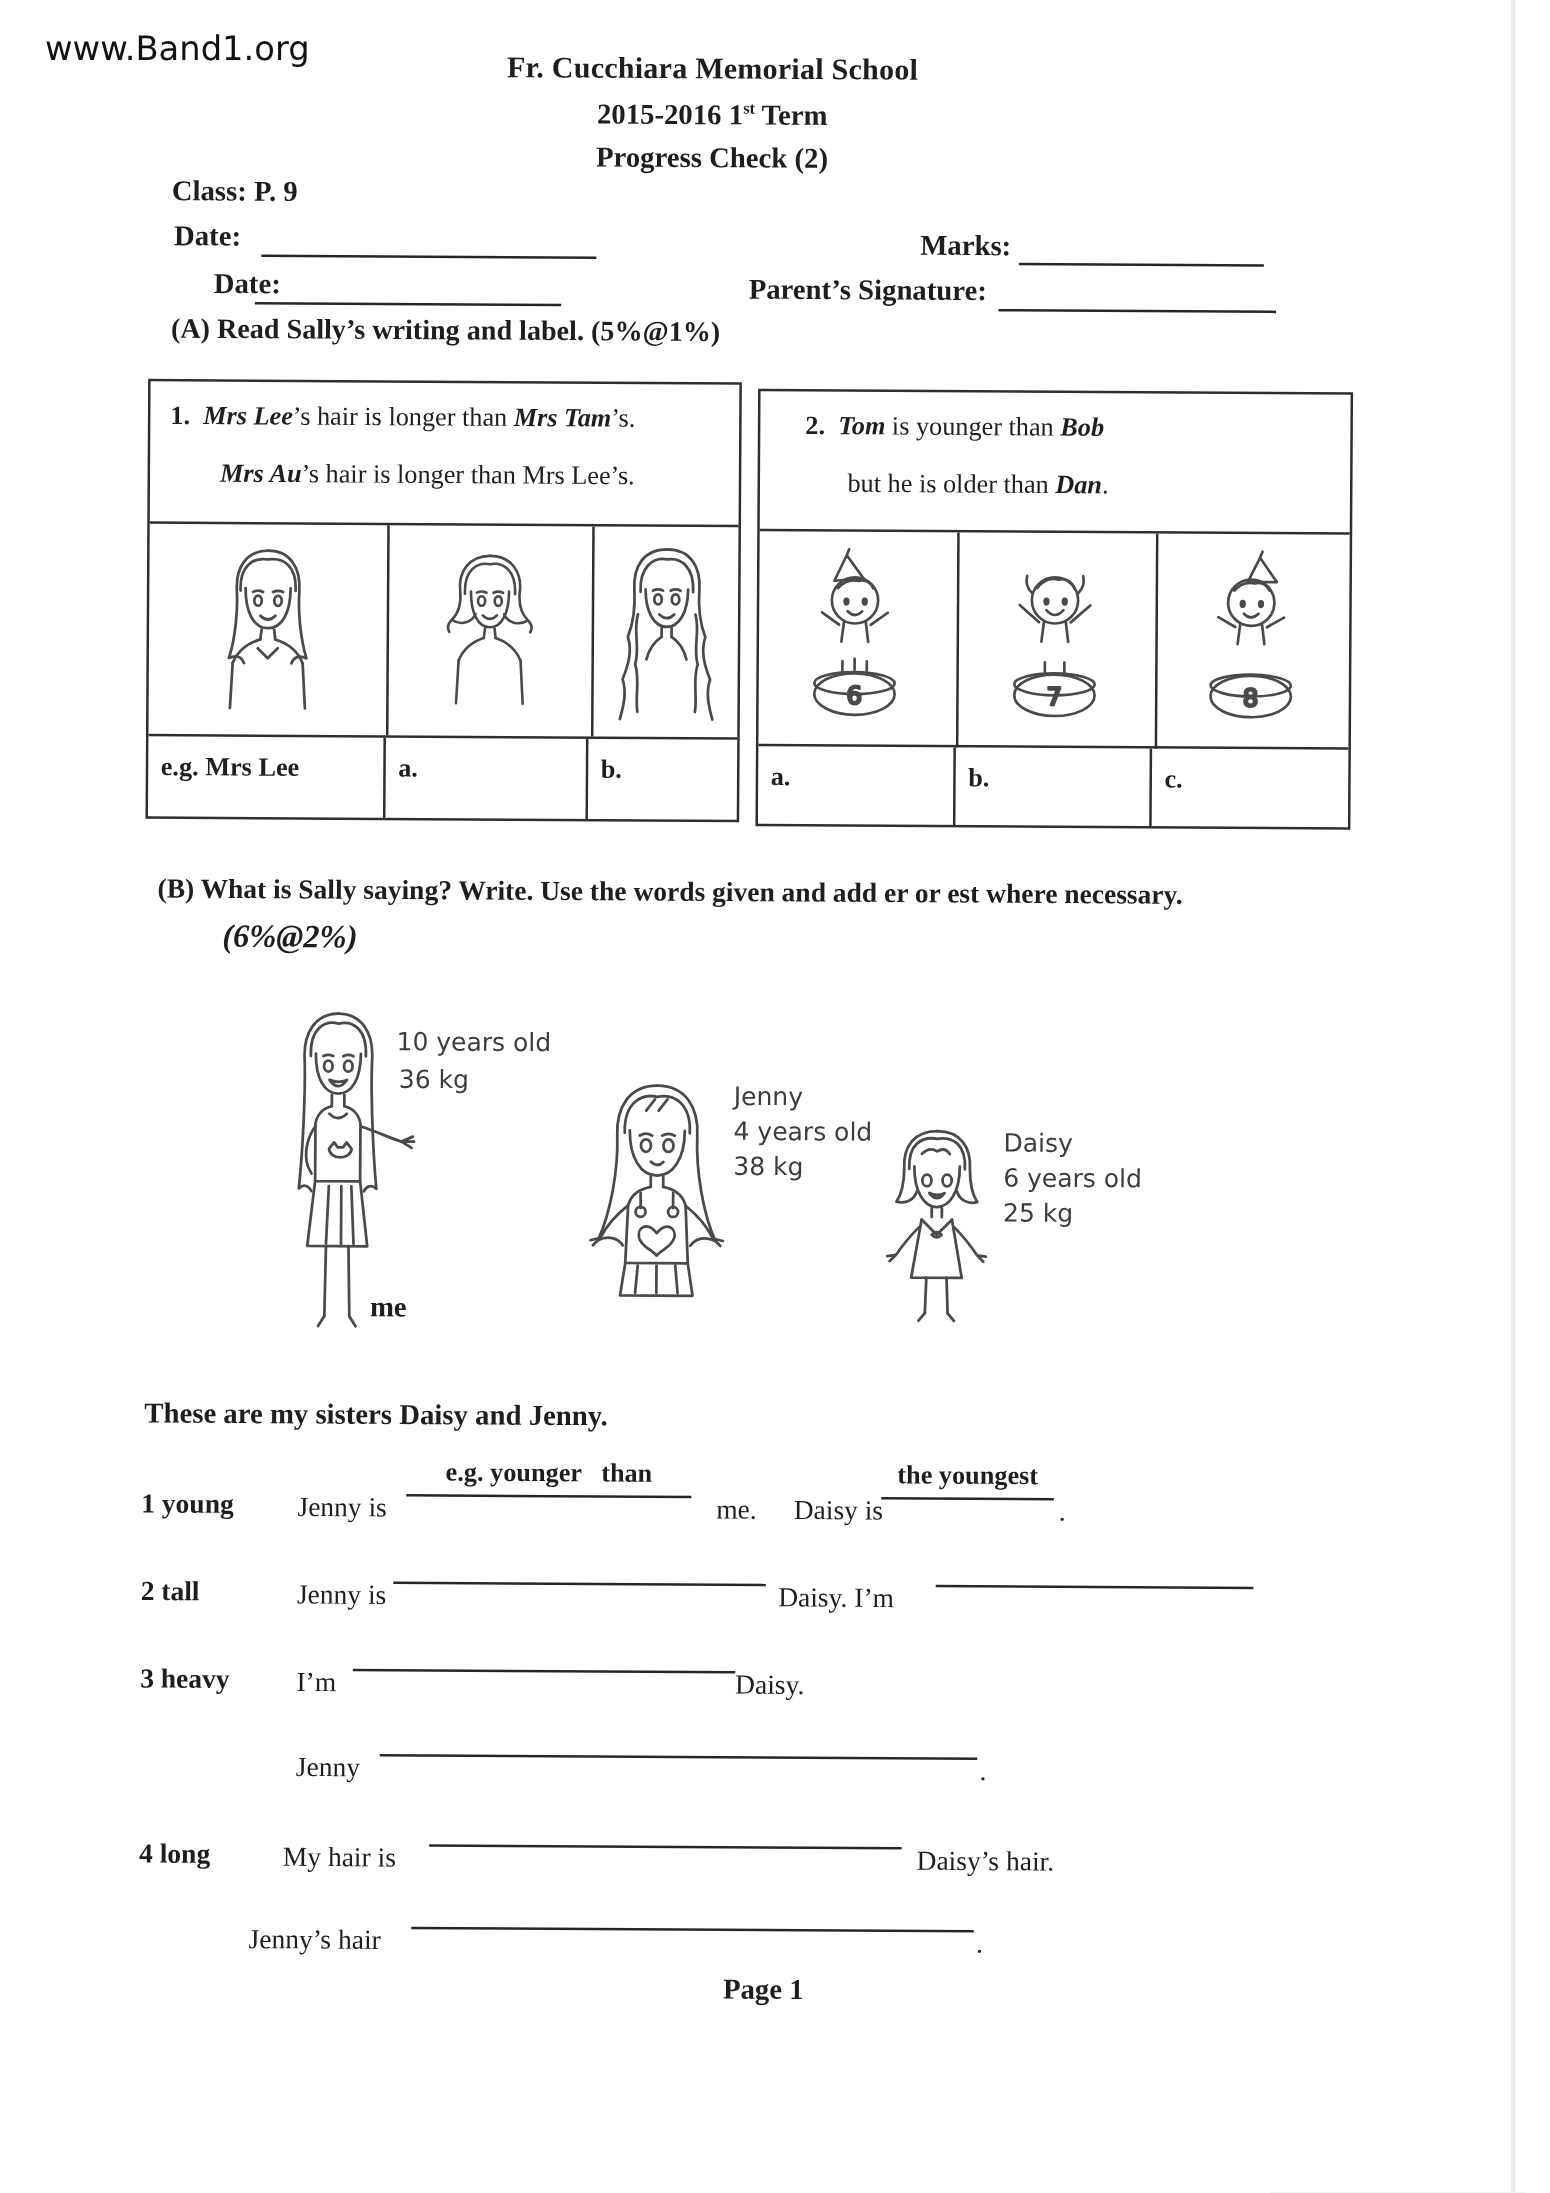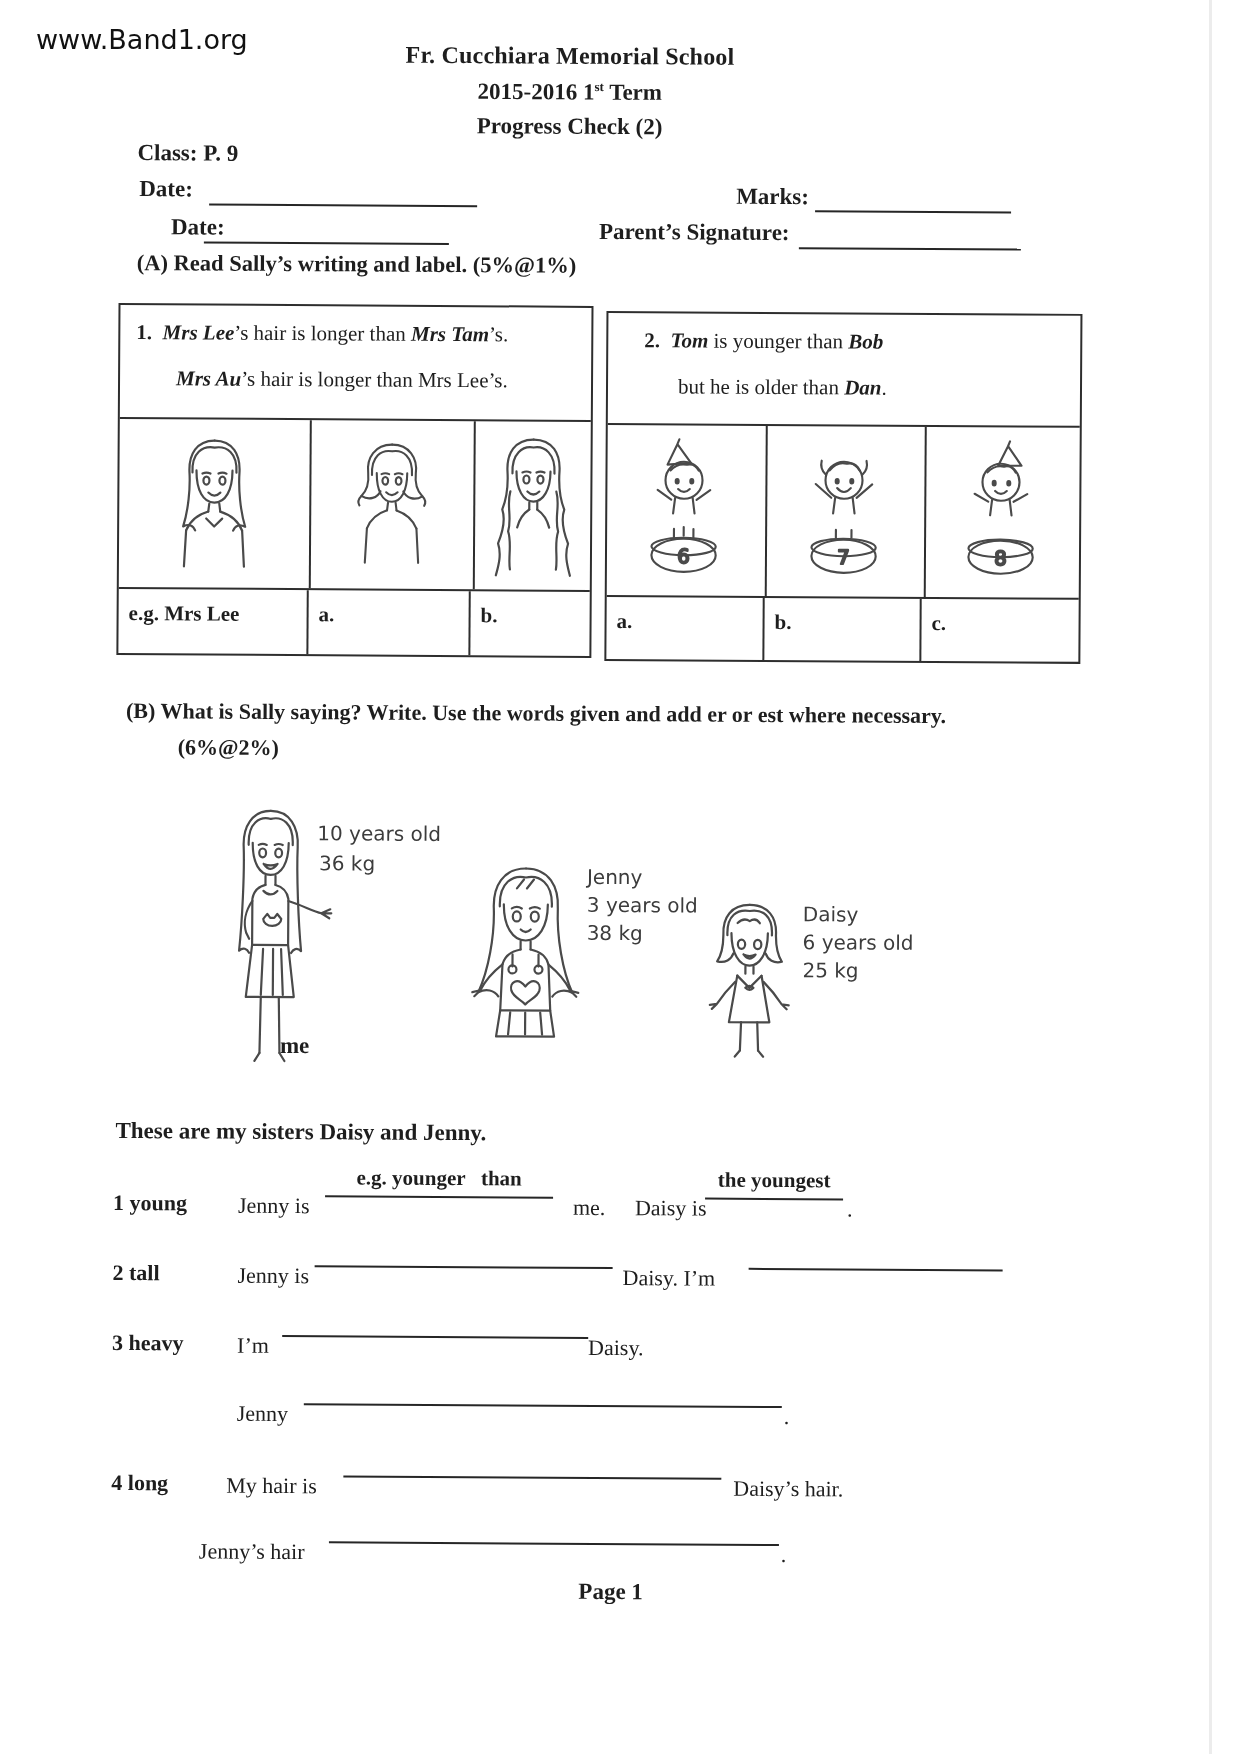--- a/index.html
+++ b/index.html
@@ -206,21 +206,21 @@
         </div>
       </div>
       <div class="lblrow" style="height:62px;">
         <div class="lblcell" style="width:158px;">a.</div>
         <div class="lblcell" style="width:157px;">b.</div>
         <div class="lblcell" style="flex:1;">c.</div>
       </div>
     </div>
 
     <div class="abs bold" style="left:130px;top:698px;font-size:22px;width:960px;">(B) What is Sally saying? Write. Use the words given and add er or est where necessary.</div>
-    <div class="abs bold" style="left:182px;top:734px;font-size:22px;">(6%@2%)</div>
+    <div class="abs bold" style="left:182px;top:734px;font-size:26px;font-style:italic;">(6%@2%)</div>
 
     <div class="abs" style="left:218px;top:800px;">
       <svg width="125" height="272" viewBox="0 0 120 272">
         <g class="stk">
           <path d="M55 10 C36 10 27 26 28 46 C29 72 27 120 24 150 C28 146 32 148 34 152"></path>
           <path d="M55 10 C74 10 83 26 82 46 C81 72 83 120 86 150 C82 146 78 148 76 152"></path>
           <path d="M37 42 C37 62 44 74 55 74 C66 74 73 62 73 42"></path>
           <path d="M33 44 C32 22 44 15 55 18 C66 15 78 22 77 44"></path>
           <ellipse cx="47" cy="52" rx="3.4" ry="4.4"></ellipse>
             <ellipse cx="63" cy="52" rx="3.4" ry="4.4"></ellipse>
@@ -235,21 +235,21 @@
           <path d="M106 112 L115 108 M106 112 L116 112 M106 112 L114 117"></path>
           <path d="M37 144 L31 196 L79 196 L73 144"></path>
           <path d="M48 148 L46 194 M58 148 L58 194 M66 148 L68 194"></path>
           <path d="M46 196 L45 252 M64 196 L65 252"></path>
           <path d="M45 252 L40 260 M65 252 L70 260"></path>
         </g>
       </svg>
     </div>
     <div class="abs hand figlabel" style="left:322px;top:818px;">10 years old</div>
     <div class="abs hand figlabel" style="left:324px;top:848px;">36 kg</div>
-    <div class="abs serif23 bold" style="left:286px;top:1032px;">me</div>
+    <div class="abs serif23 bold" style="left:302px;top:1032px;">me</div>
 
     <div class="abs" style="left:455px;top:858px;">
       <svg width="152" height="218" viewBox="0 0 150 218">
         <g class="stk">
           <path d="M75 8 C52 8 42 26 43 48 C44 76 38 110 28 132 C36 128 44 130 48 136"></path>
           <path d="M75 8 C98 8 108 26 107 48 C106 76 112 110 122 132 C114 128 106 130 102 136"></path>
           <path d="M53 44 C53 66 62 80 75 80 C88 80 97 66 97 44"></path>
           <path d="M49 46 C48 22 62 14 75 17 C88 14 102 22 101 46"></path>
           <path d="M66 28 l7 -9 M76 28 l7 -9"></path>
           <ellipse cx="66" cy="56" rx="4" ry="5"></ellipse>
@@ -263,21 +263,21 @@
             <circle cx="88" cy="109" r="4"></circle>
           <path d="M75 126 c-8 -10 -16 -4 -14 4 c2 7 10 9 14 14 c4 -5 12 -7 14 -14 c2 -8 -6 -14 -14 -4 Z"></path>
           <path d="M52 104 C42 112 34 122 30 130 M30 130 l-8 2 m8 -2 l-6 6"></path>
           <path d="M98 104 C108 112 116 122 120 130 M120 130 l8 2 m-8 -2 l6 6"></path>
           <path d="M50 150 L46 176 L104 176 L100 150"></path>
           <path d="M60 152 L58 174 M75 152 L75 174 M90 152 L92 174"></path>
         </g>
       </svg>
     </div>
     <div class="abs hand figlabel" style="left:592px;top:860px;">Jenny</div>
-    <div class="abs hand figlabel" style="left:592px;top:888px;">3 years old</div>
+    <div class="abs hand figlabel" style="left:592px;top:888px;">4 years old</div>
     <div class="abs hand figlabel" style="left:592px;top:916px;">38 kg</div>
 
     <div class="abs" style="left:698px;top:893px;">
       <svg width="114" height="182" viewBox="0 0 112 180">
         <g class="stk">
           <path d="M56 8 C38 8 29 20 30 38 C30 50 28 58 24 64 C32 66 38 62 40 56"></path>
           <path d="M56 8 C74 8 83 20 82 38 C82 50 84 58 88 64 C80 66 74 62 72 56"></path>
           <path d="M38 36 C38 56 46 68 56 68 C66 68 74 56 74 36"></path>
           <path d="M34 38 C33 18 44 12 56 14 C68 12 79 18 78 38"></path>
           <path d="M44 26 q6 -6 12 -2 q6 -4 10 2"></path>

